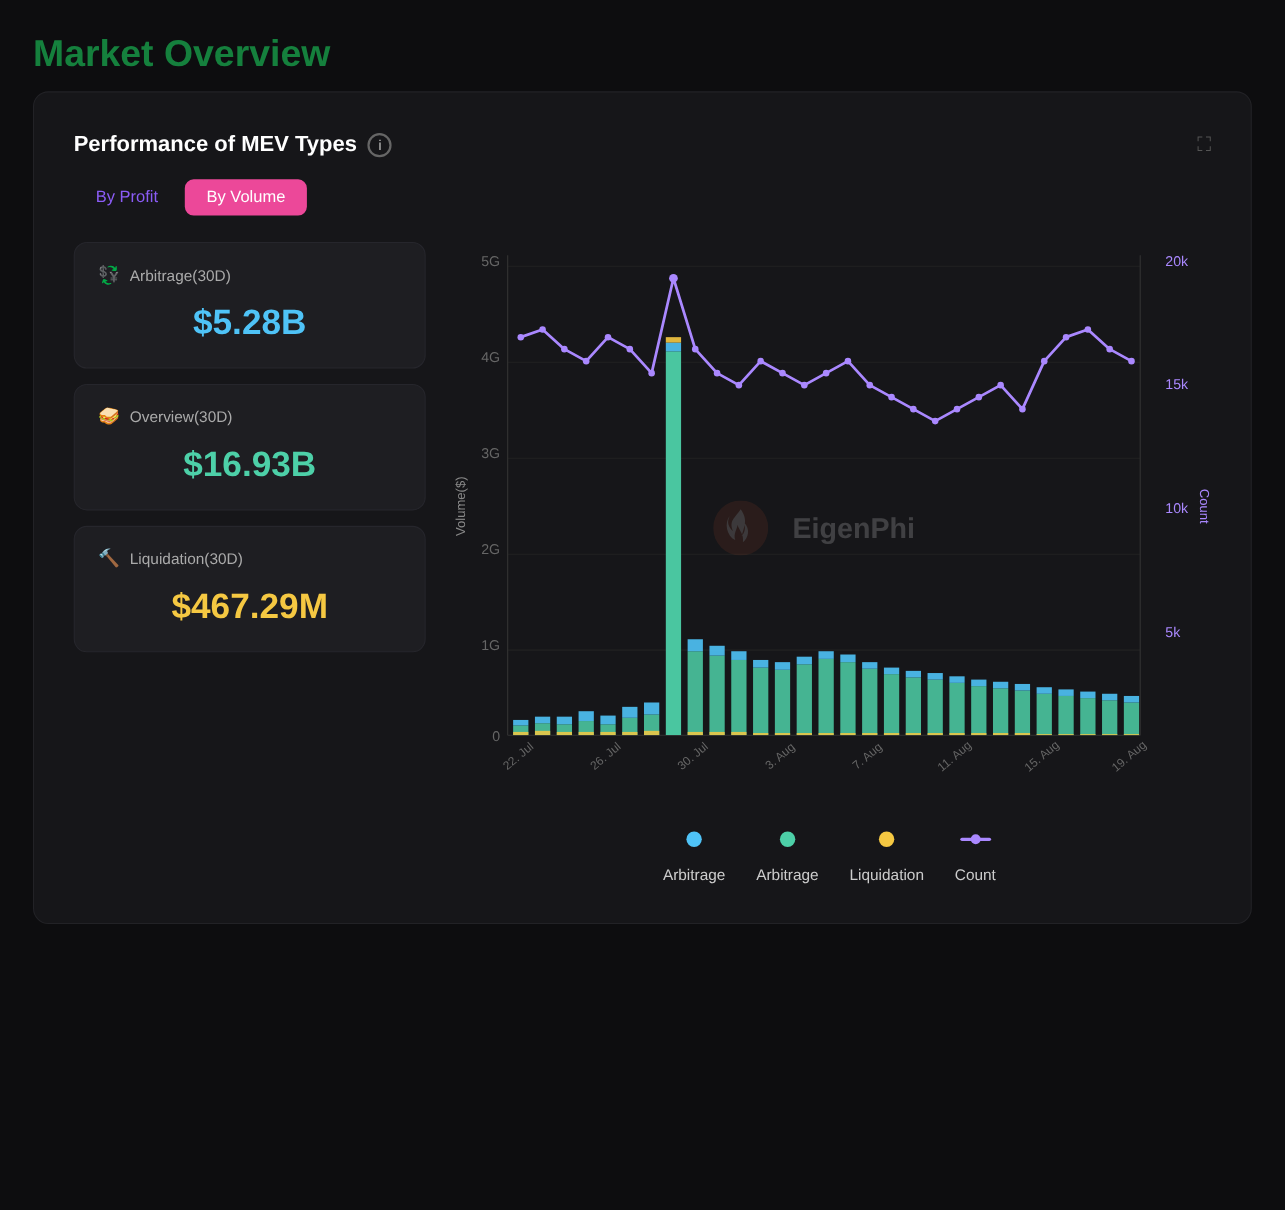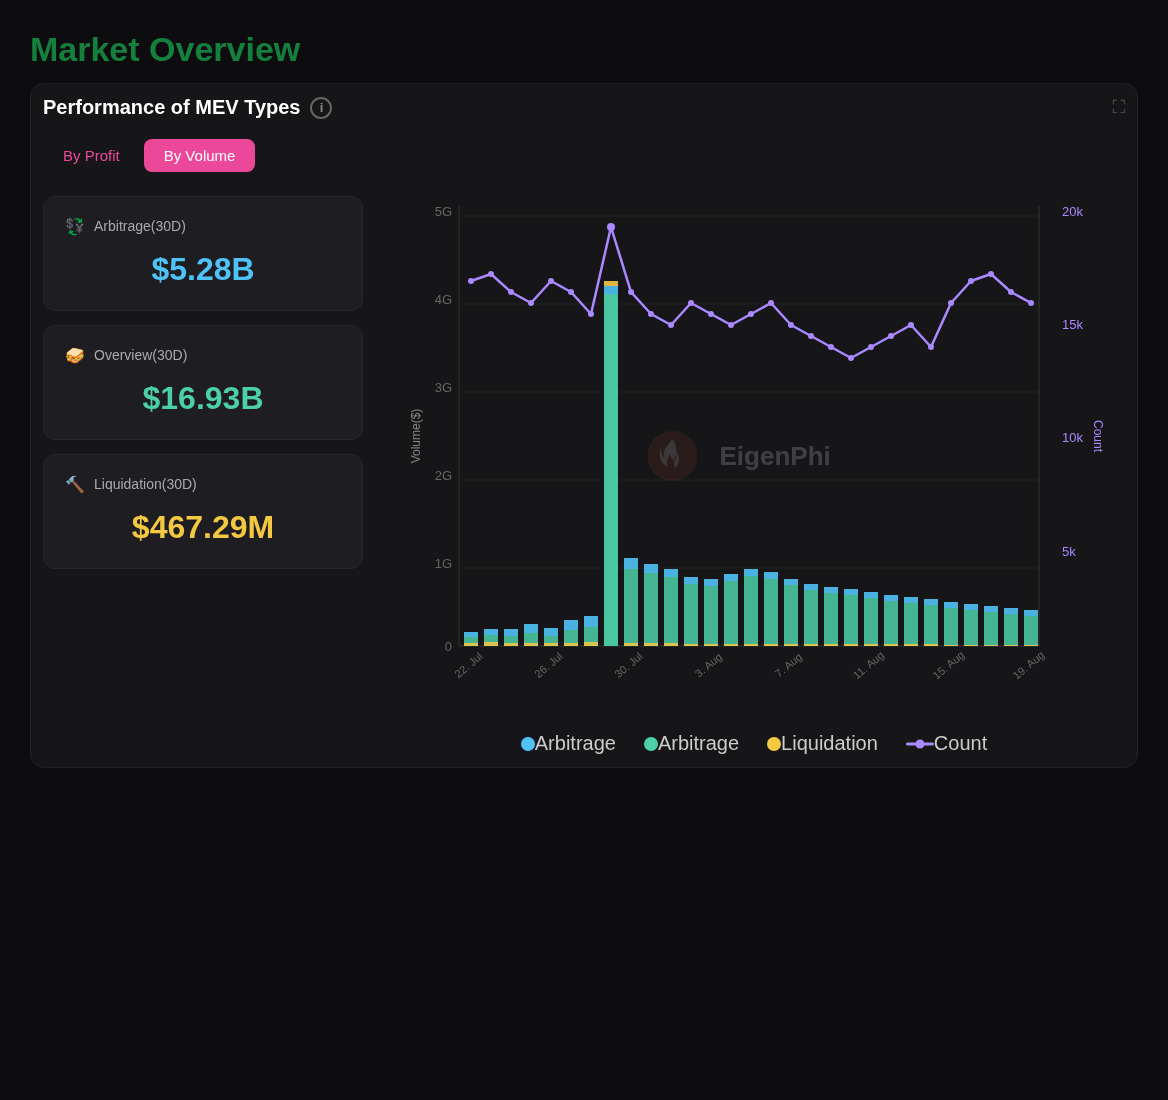--- a/index.html
+++ b/index.html
@@ -15,21 +15,21 @@
     .page-title {
       font-size: 34px;
       font-weight: 800;
       color: #15803d;
       margin-bottom: 14px;
     }
 
     .card {
       background: #161619;
       border-radius: 14px;
-      padding: 12px;
+      padding: 36px;
       border: 1px solid #222226;
     }
 
     .card-header {
       display: flex;
       align-items: center;
       justify-content: space-between;
       margin-bottom: 20px;
     }
 
@@ -75,21 +75,21 @@
       padding: 8px 20px;
       border-radius: 8px;
       border: none;
       cursor: pointer;
       font-size: 15px;
       font-weight: 500;
     }
 
     .toggle-btn.inactive {
       background: transparent;
-      color: #ec4899;
+      color: #8b5cf6;
     }
 
     .toggle-btn.active {
       background: #ec4899;
       color: #ffffff;
     }
 
     .main-content {
       display: flex;
       gap: 20px;
@@ -161,23 +161,24 @@
       display: flex;
       gap: 28px;
       justify-content: center;
       margin-top: 16px;
       flex-wrap: wrap;
     }
 
     .legend-item {
       display: flex;
       align-items: center;
-      gap: 0;
-      font-size: 20px;
+      gap: 17px;
+      font-size: 14px;
       color: #ccc;
+      flex-direction: column;
     }
 
     .legend-dot {
       width: 14px;
       height: 14px;
       border-radius: 50%;
     }
 
     
     .watermark {

